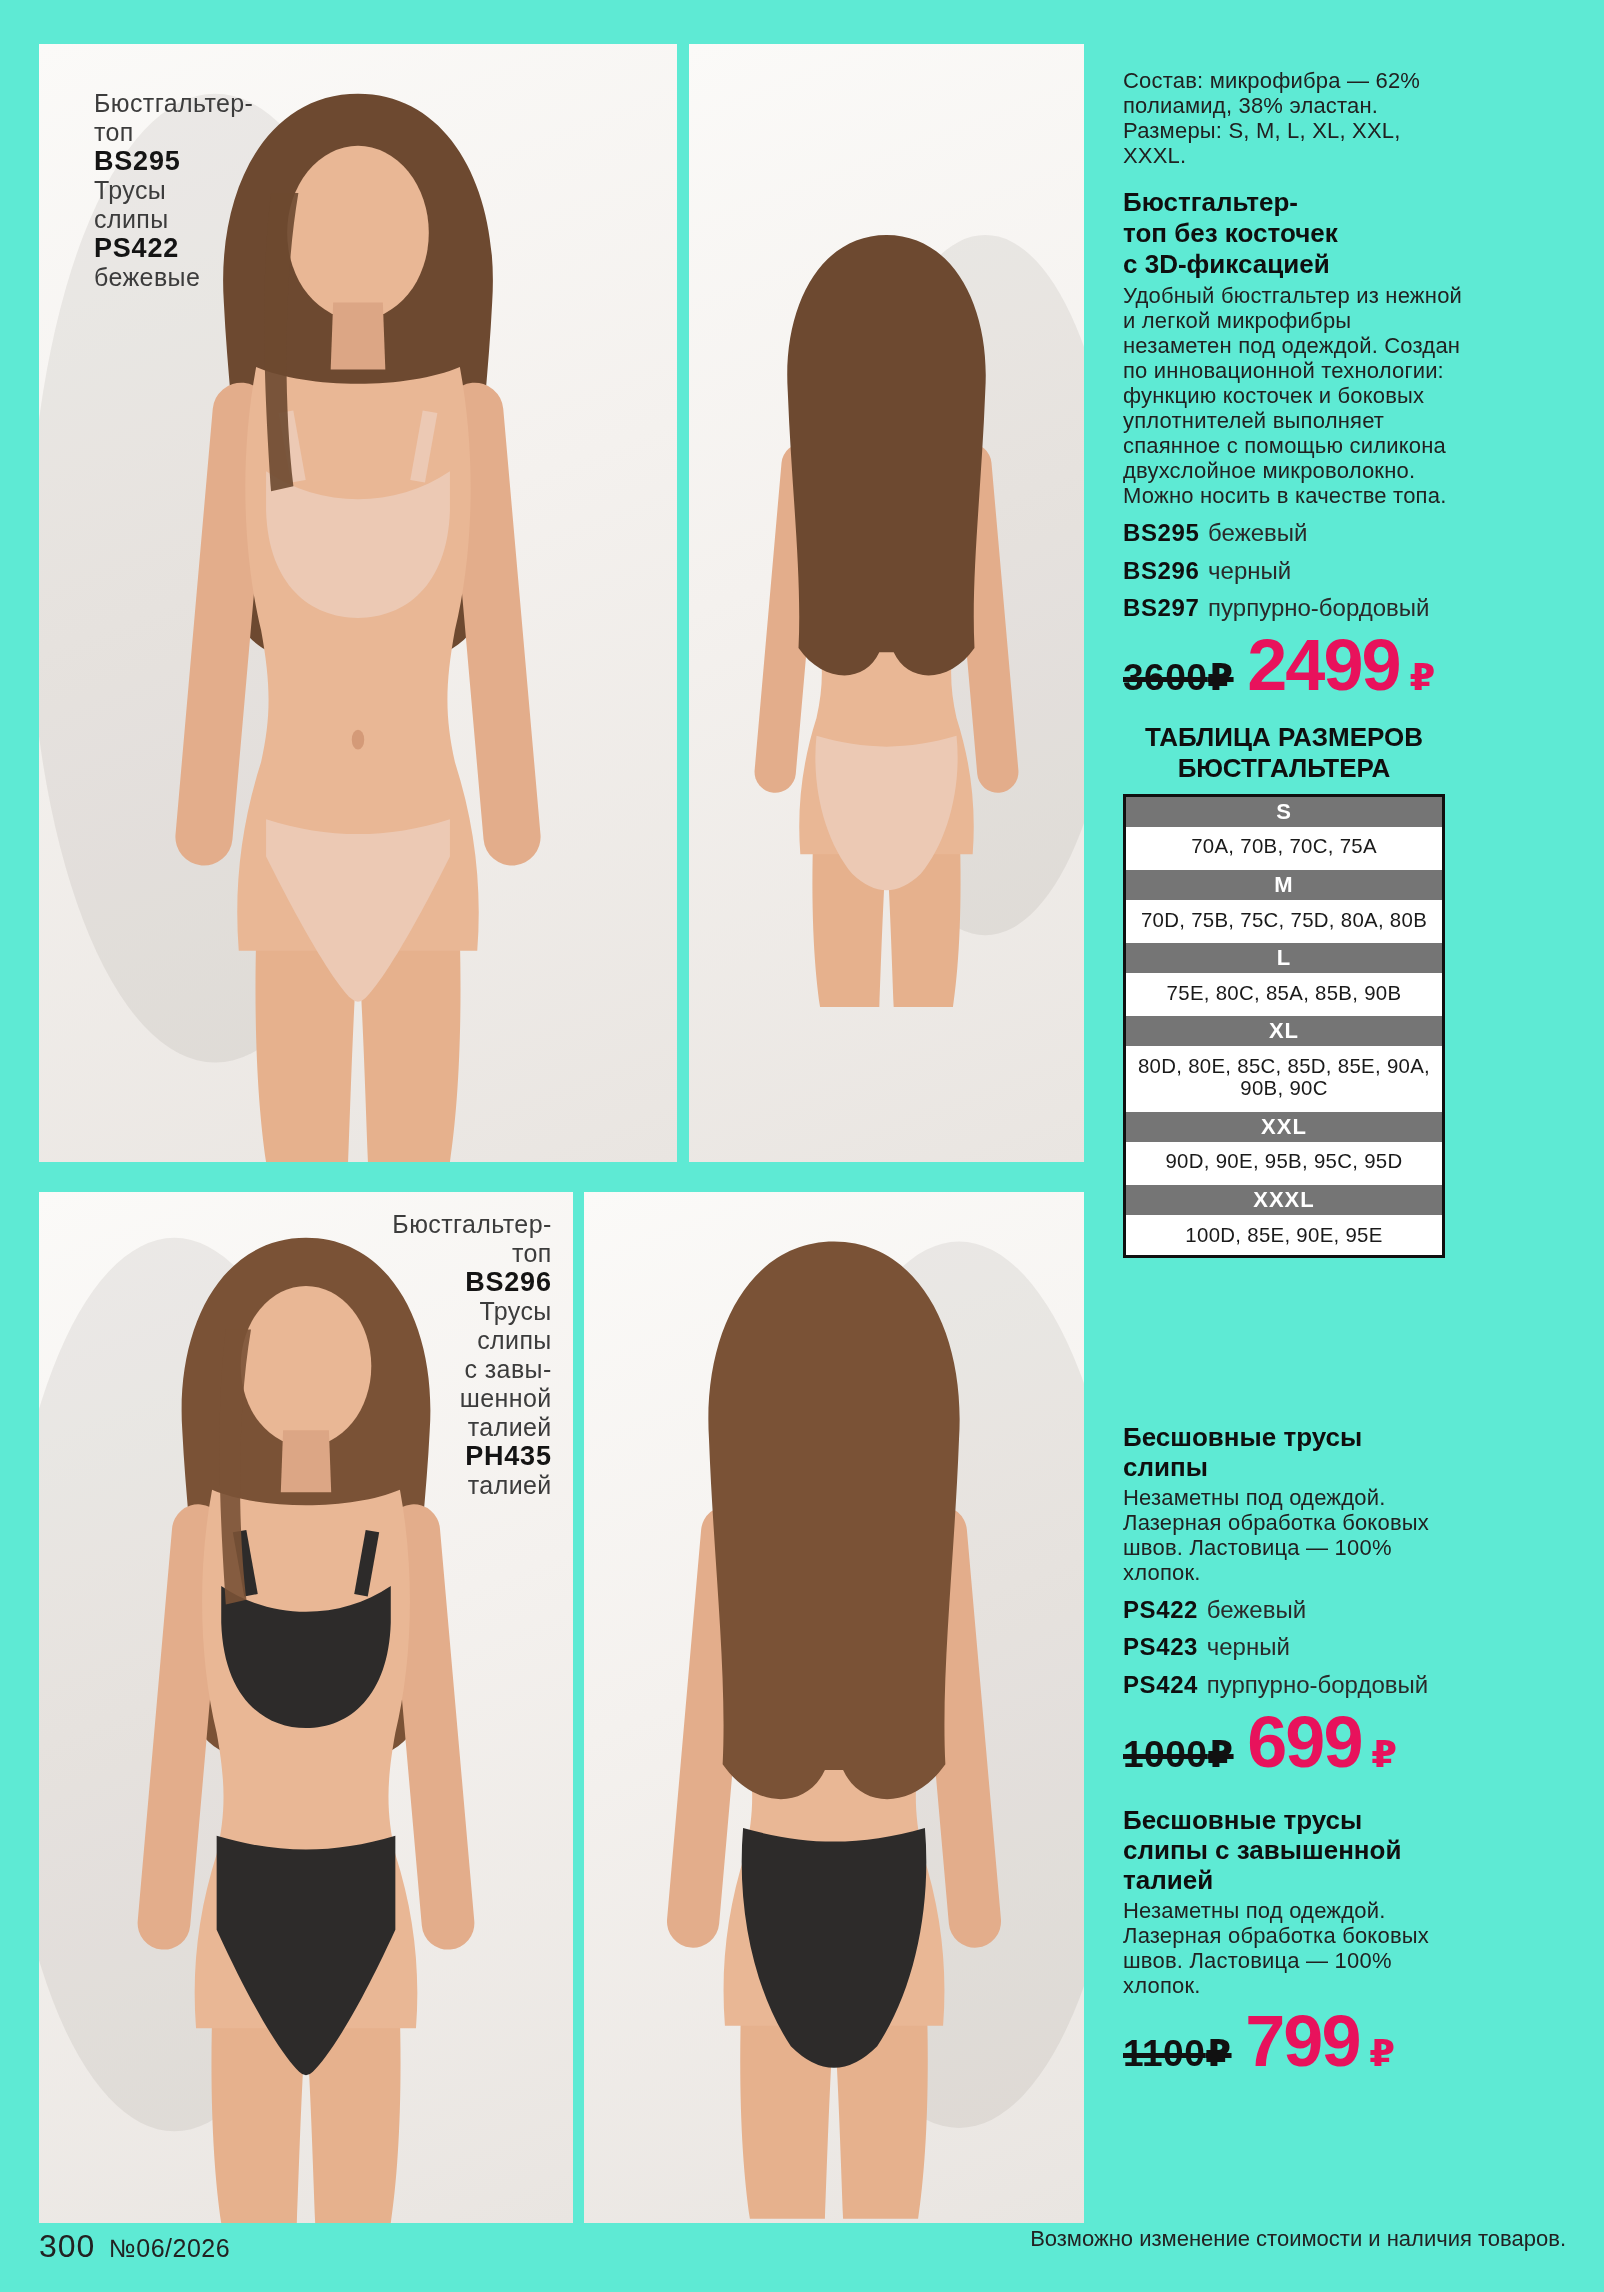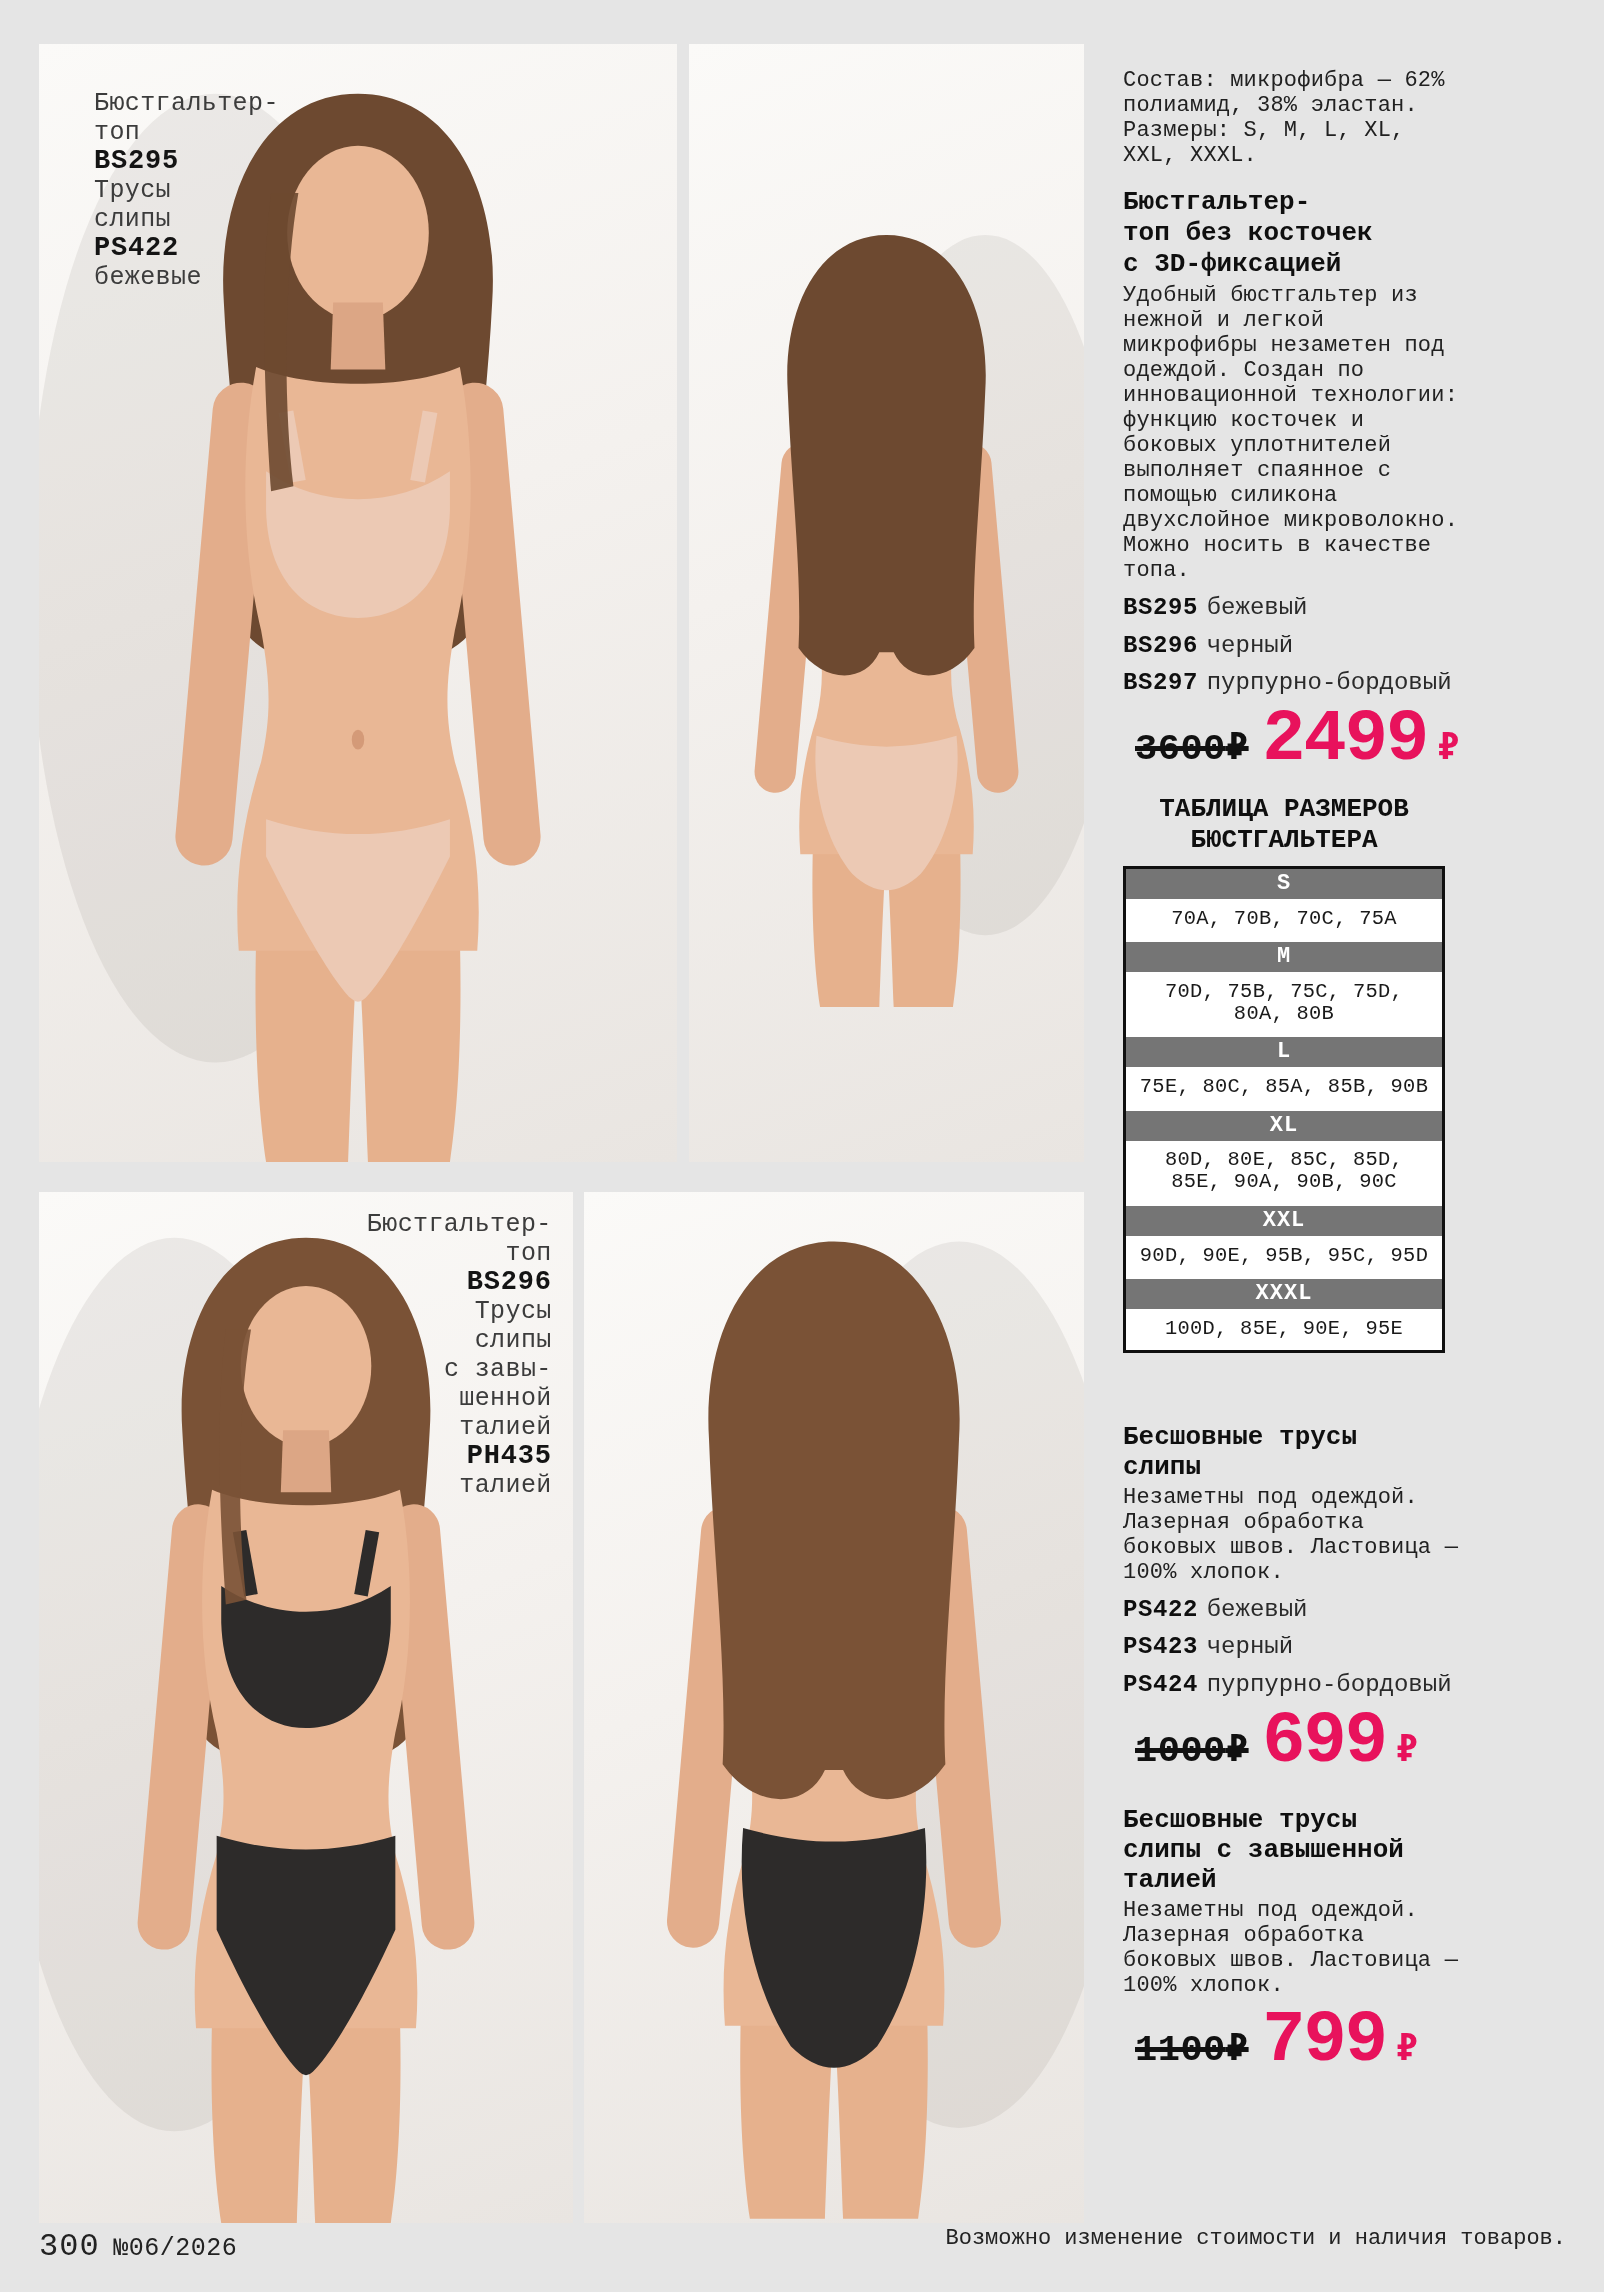--- a/index.html
+++ b/index.html
@@ -1,18 +1,18 @@
 <!DOCTYPE html>
 <html style="--accent: #e8125c; --table-header: #757575;"><head>
 <meta charset="utf-8">
 <style>
   :root { --accent:#e8125c; --table-header:#757575; }
   * { margin:0; padding:0; box-sizing:border-box; }
   body { background:#fff; font-family:"Liberation Sans","DejaVu Sans",sans-serif; }
-  .page { position:relative; width:1605px; height:2292px; background:#e5e5e5; overflow:hidden; color:#1c1c1c;font-family:Liberation Mono, monospace; }
+  .page { position:relative; width:1605px; height:2292px; background:#5eead4; overflow:hidden; color:#1c1c1c; }
 
   
   .photo { position:absolute; background:linear-gradient(160deg,#fbfaf8 0%,#f4f1ee 45%,#e9e5e1 100%); overflow:hidden; }
   #photo-tl { left:39px;  top:44px;   width:638px; height:1118px; }
   #photo-tr { left:689px; top:44px;   width:395px; height:1118px; }
   #photo-bl { left:39px;  top:1192px; width:534px; height:1031px; }
   #photo-br { left:584px; top:1192px; width:500px; height:1031px; }
   .photo svg { position:absolute; left:0; top:0; width:100%; height:100%; }
 
   
@@ -29,21 +29,21 @@
   #seg-high { top:1737px; }
 
   .para { font-size:22px; line-height:25px; width:342px; color:#212121; letter-spacing:0.2px; }
   .prod-title { margin-top:19.4px; font-size:26px; line-height:31px; font-weight:700; color:#0f0f0f; }
   #seg-briefs .prod-title, #seg-high .prod-title { margin-top:0; line-height:30px; }
   .prod-desc { margin-top:2.9px; }
   .sku-list { margin-top:5px; }
   .sku-row { font-size:24px; line-height:27px; margin-top:10.7px; width:342px; color:#2a2a2a; }
   .sku-code { font-weight:700; letter-spacing:0.6px; color:#0f0f0f; margin-right:8.7px; }
 
-  .price-row { margin-top:13.6px; display:flex; align-items:baseline; gap:13.6px;margin-left:12px; }
+  .price-row { margin-top:13.6px; display:flex; align-items:baseline; gap:13.6px; }
   .old-price { font-size:37px; font-weight:600; color:#111; text-decoration:line-through; text-decoration-thickness:4.9px; letter-spacing:0.5px; white-space:nowrap; }
   .new-price { font-size:72px; font-weight:800; color:var(--accent); letter-spacing:-1.9px; line-height:0.85; }
   .new-cur { font-size:37px; font-weight:800; color:var(--accent); margin-left:-3.9px; }
 
   .table-title { margin-top:23px; width:322px; text-align:center; font-weight:700; font-size:26px; line-height:31px; color:#0f0f0f; }
   .size-table { margin-top:9.7px; width:322px; border:3.9px solid #101010; background:#fff; }
   .st-size { background:var(--table-header); color:#fff; text-align:center; font-weight:700; font-size:22px; line-height:30px; margin-top:2.9px; letter-spacing:1px; }
   .st-size:first-child { margin-top:0; }
   .st-values { text-align:center; font-size:20.4px; line-height:22px; padding:8.7px 11.6px 9.7px; color:#1a1a1a; letter-spacing:0.3px; }
 

